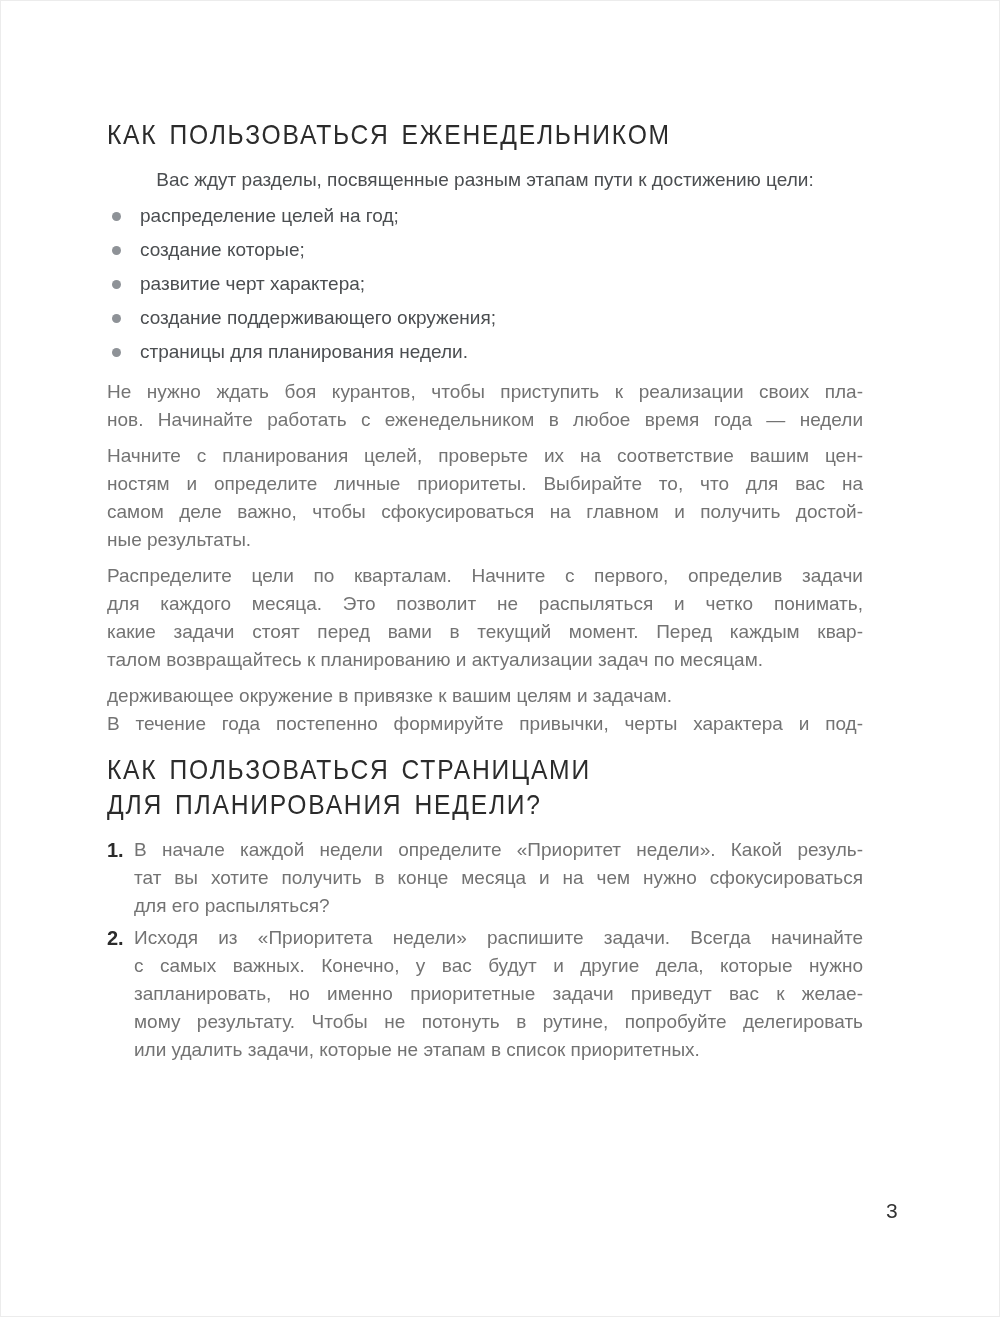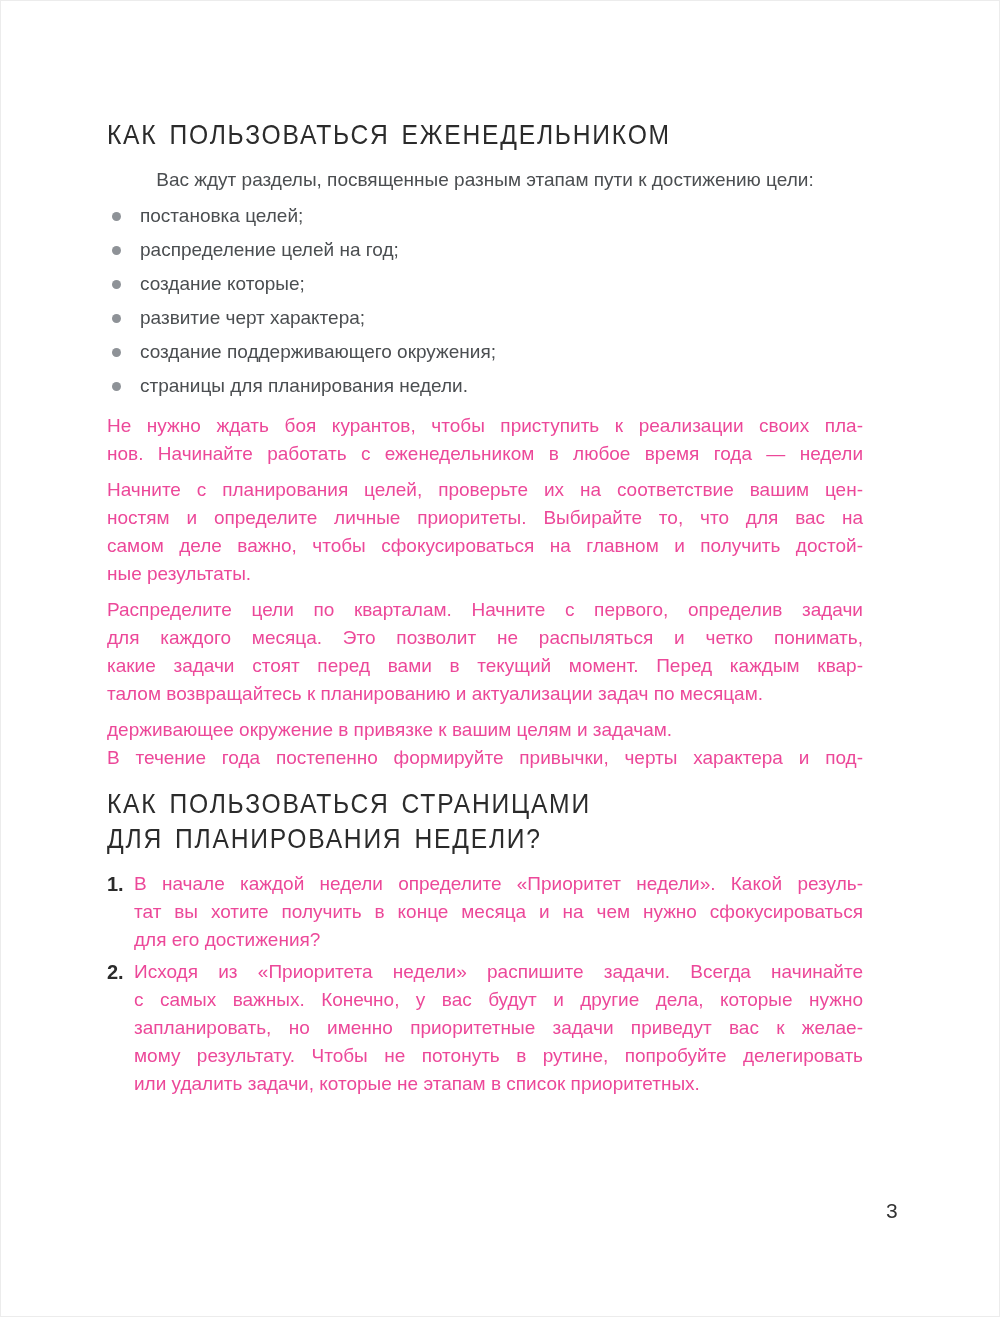--- a/index.html
+++ b/index.html
@@ -50,21 +50,21 @@
     width:9px; height:9px;
     border-radius:50%;
     background:#8e9297;
     margin:10px 0 0 5px;
   }
   .bullet-text { margin-left:19px; }
   .paras { margin-top:12px; }
   .para { margin:0 0 8px 0; }
   .ln {
     font-size:19px;
-    color:#ec4899;
+    color:#737373;
     line-height:28px;
     text-align:justify;
     text-align-last:justify;
   }
   .ln.last { text-align-last:left; }
   .h2 {
     font-size:28px;
     font-weight:400;
     color:#2b2b2b;
     letter-spacing:2px;
@@ -97,24 +97,20 @@
 <body>
 
 <div class="page">
   <div class="content">
 
     <h1 class="h1">КАК ПОЛЬЗОВАТЬСЯ ЕЖЕНЕДЕЛЬНИКОМ</h1>
 
     <div class="intro">Вас ждут разделы, посвященные разным этапам пути к достижению цели:</div>
 
     <ul class="bullet-list">
-      <li class="bullet-item">
-        <span class="dot"></span>
-        <span class="bullet-text">постановка целей;</span>
-      </li>
       <li class="bullet-item">
         <span class="dot"></span>
         <span class="bullet-text">распределение целей на год;</span>
       </li>
       <li class="bullet-item">
         <span class="dot"></span>
         <span class="bullet-text">создание которые;</span>
       </li>
       <li class="bullet-item">
         <span class="dot"></span>
@@ -157,21 +153,21 @@
       <div>КАК ПОЛЬЗОВАТЬСЯ СТРАНИЦАМИ</div>
       <div>ДЛЯ ПЛАНИРОВАНИЯ НЕДЕЛИ?</div>
     </h2>
 
     <div class="numbered-list">
       <div class="numbered-item">
         <div class="marker">1.</div>
         <div class="item-text">
           <div class="ln">В начале каждой недели определите «Приоритет недели». Какой резуль-</div>
           <div class="ln">тат вы хотите получить в конце месяца и на чем нужно сфокусироваться</div>
-          <div class="ln last">для его достижения?</div>
+          <div class="ln last">для его распыляться?</div>
         </div>
       </div>
       <div class="numbered-item">
         <div class="marker">2.</div>
         <div class="item-text">
           <div class="ln">Исходя из «Приоритета недели» распишите задачи. Всегда начинайте</div>
           <div class="ln">с самых важных. Конечно, у вас будут и другие дела, которые нужно</div>
           <div class="ln">запланировать, но именно приоритетные задачи приведут вас к желае-</div>
           <div class="ln">мому результату. Чтобы не потонуть в рутине, попробуйте делегировать</div>
           <div class="ln last">или удалить задачи, которые не этапам в список приоритетных.</div>

